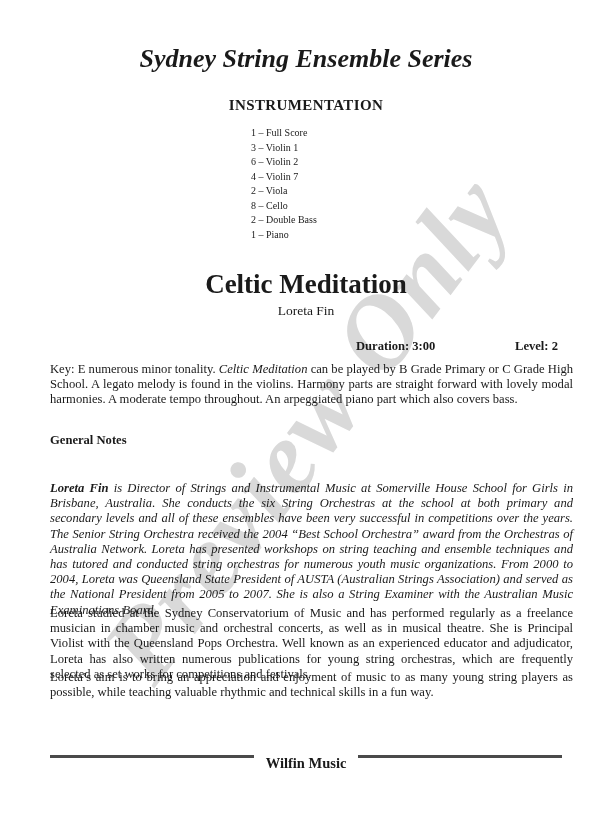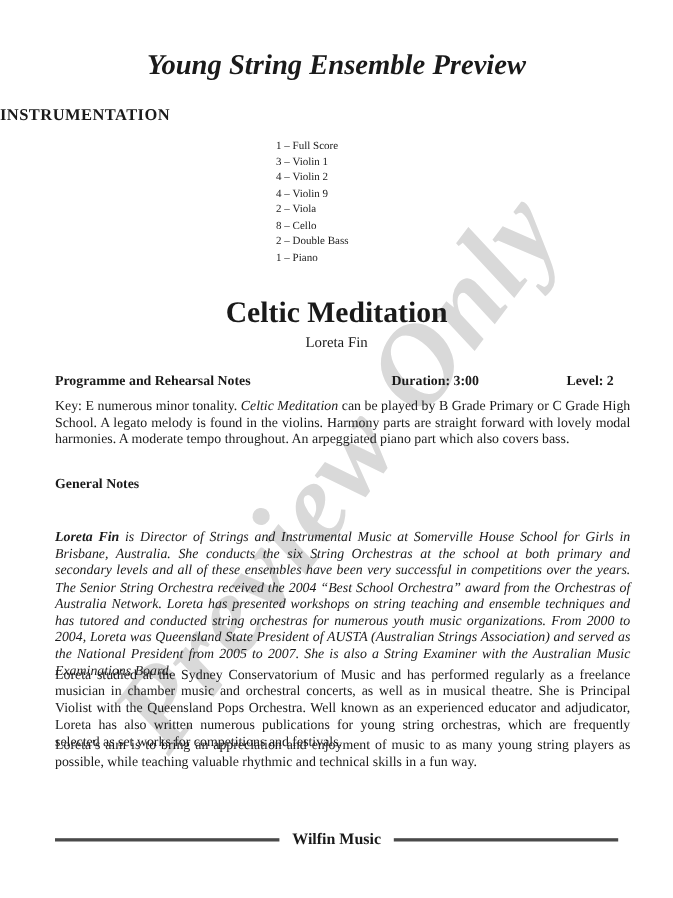--- a/index.html
+++ b/index.html
@@ -27,21 +27,21 @@
   }
   .content { position: absolute; inset: 0; z-index: 1; }
 
   .series-title {
     position: absolute; top: 44px; left: 0; width: 612px;
     text-align: center;
     font-size: 26px; font-weight: bold; font-style: italic;
   }
   .instr-heading {
     position: absolute; top: 97px; left: 0; width: 612px;
-    text-align: left;
+    text-align: center;
     font-size: 15px; font-weight: bold; letter-spacing: 0.4px;
   }
   .instr-list {
     position: absolute; top: 126px; left: 0; width: 612px;
     display: flex; flex-direction: column; align-items: center;
     font-size: 10px; line-height: 14.5px;
   }
   .instr-list .col { width: 110px; text-align: left; }
 
   .piece-title {
@@ -73,58 +73,57 @@
   }
   .p2 { top: 443px; }
   .p3 { top: 481px; font-style: italic; }
   .p4 { top: 606px; }
   .p5 { top: 670px; }
   .bold { font-weight: bold; }
   .ital { font-style: italic; }
 
   .footer {
     position: absolute; left: 50px; top: 755px; width: 512px;
-    display: flex; align-items: center;
+    display: flex; 
     font-size: 14.5px; font-weight: bold;
   }
   .footer .rule { flex: 1; height: 3px; background: #4a4a4a; }
   .footer .pub { padding: 0 12px; white-space: nowrap; }
 </style>
 </head>
 <body>
 
 <div class="page">
 
   <div class="watermark" style="color: rgb(217, 217, 217);">Preview Only</div>
 
   <div class="content">
 
-    <div class="series-title">Young String Ensemble Preview</div>
+    <div class="series-title">Sydney String Ensemble Series</div>
 
     <div class="instr-heading">INSTRUMENTATION</div>
 
     <div class="instr-list">
       <div class="col">
         <div>1 – Full Score</div>
         <div>3 – Violin 1</div>
-        <div>4 – Violin 2</div>
-        <div>4 – Violin 9</div>
+        <div>6 – Violin 2</div>
+        <div>4 – Violin 7</div>
         <div>2 – Viola</div>
         <div>8 – Cello</div>
         <div>2 – Double Bass</div>
         <div>1 – Piano</div>
       </div>
     </div>
 
     <div class="piece-title">Celtic Meditation</div>
 
     <div class="composer">Loreta Fin</div>
 
     <div class="meta-row">
-      <span class="programme">Programme and Rehearsal Notes</span>
       <span class="duration">Duration: 3:00</span>
       <span class="level">Level: 2</span>
     </div>
 
     <div class="para p1">
       <span>Key: E numerous minor tonality. </span><span class="ital">Celtic Meditation</span><span> can be played by B Grade Primary or C Grade High School. A legato melody is found in the violins. Harmony parts are straight forward with lovely modal harmonies. A moderate tempo throughout. An arpeggiated piano part which also covers bass.</span>
     </div>
 
     <div class="gn-heading">General Notes</div>
 

